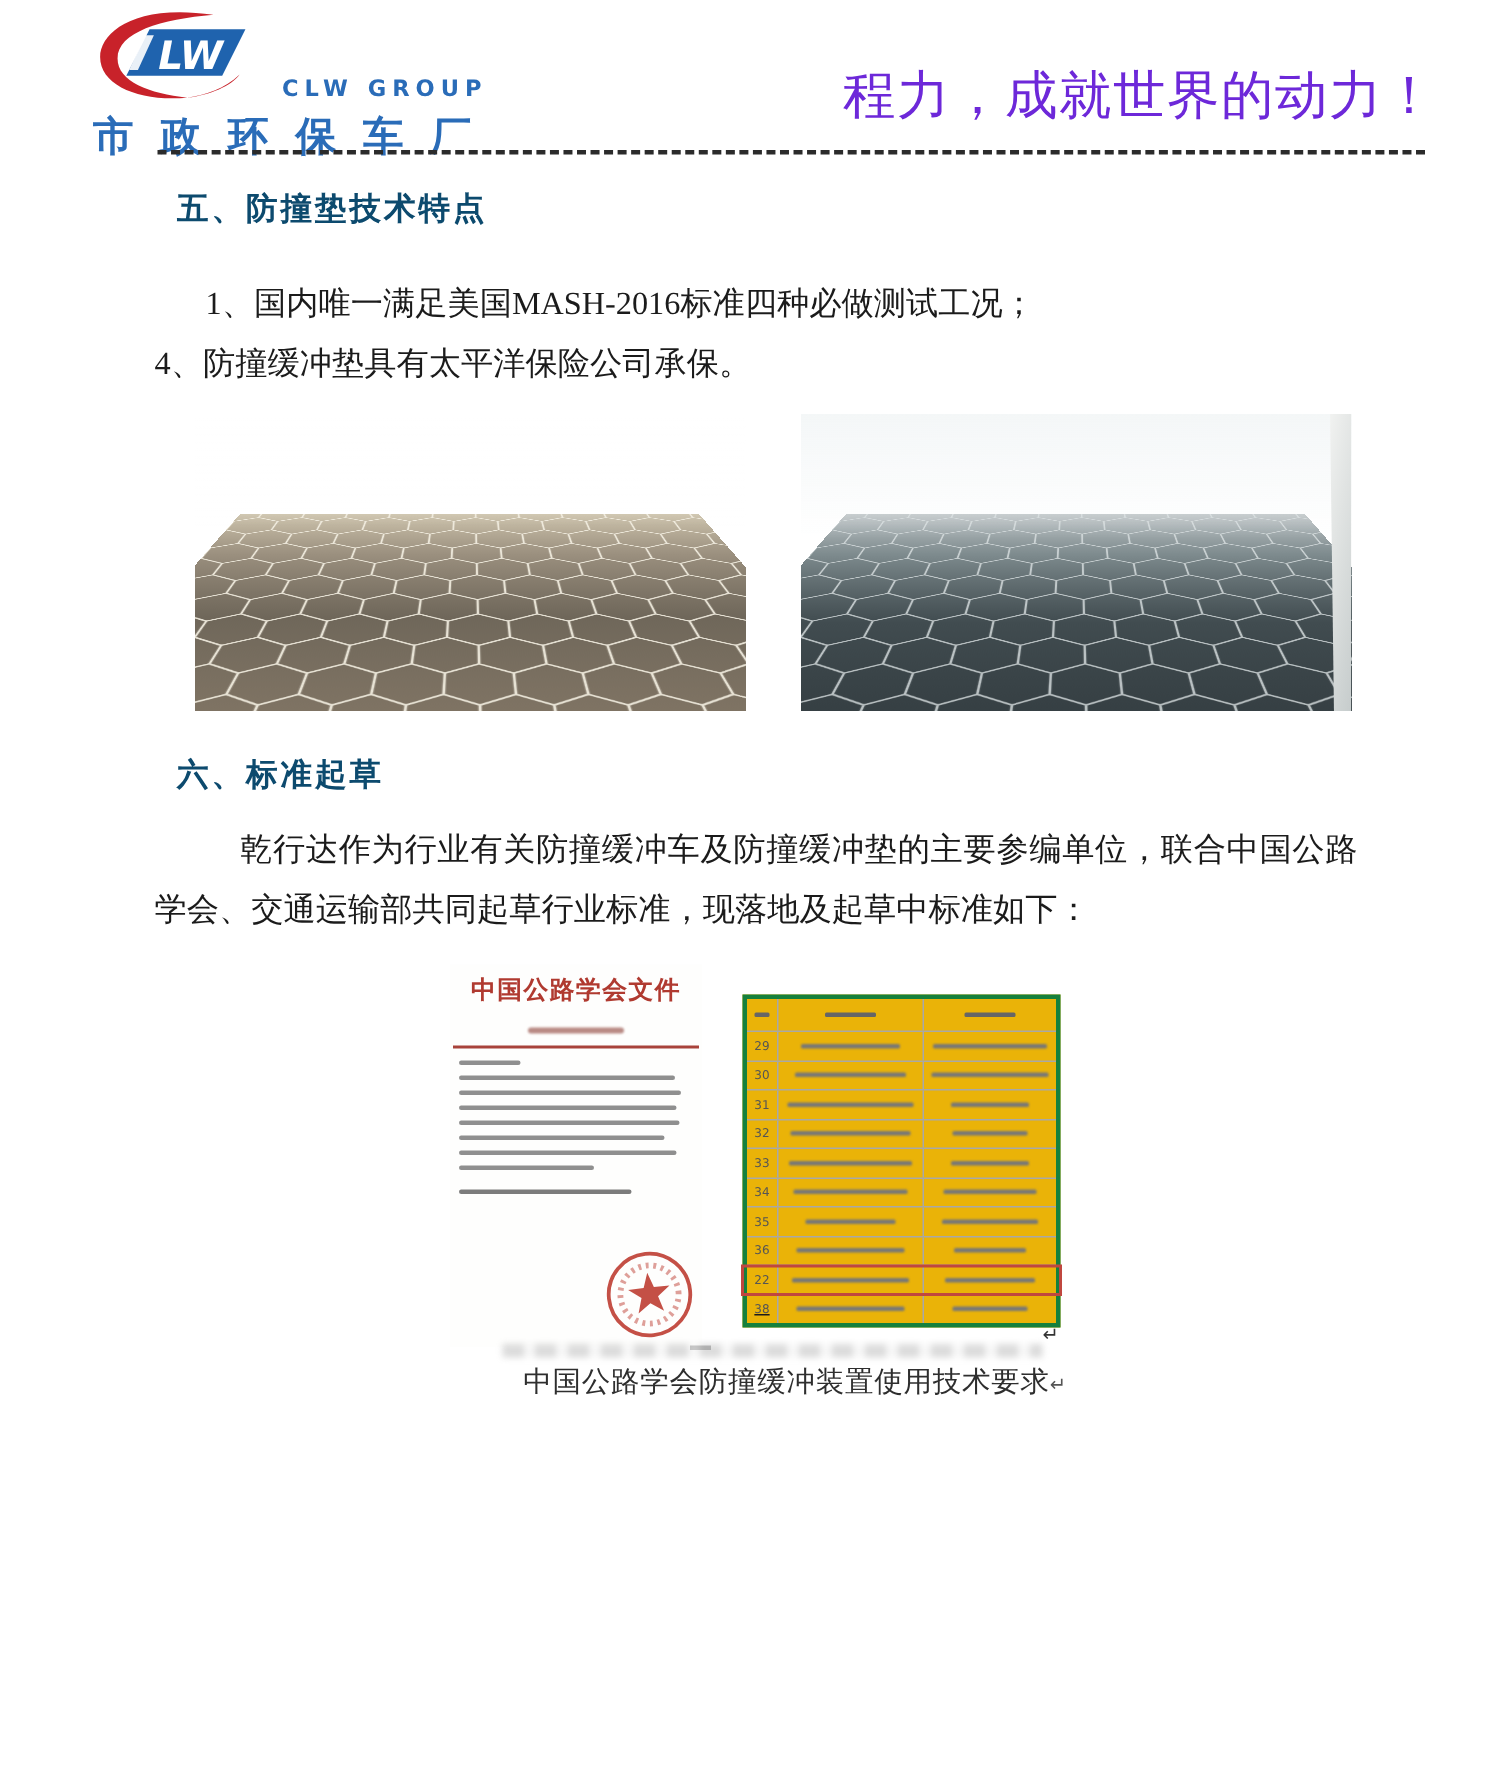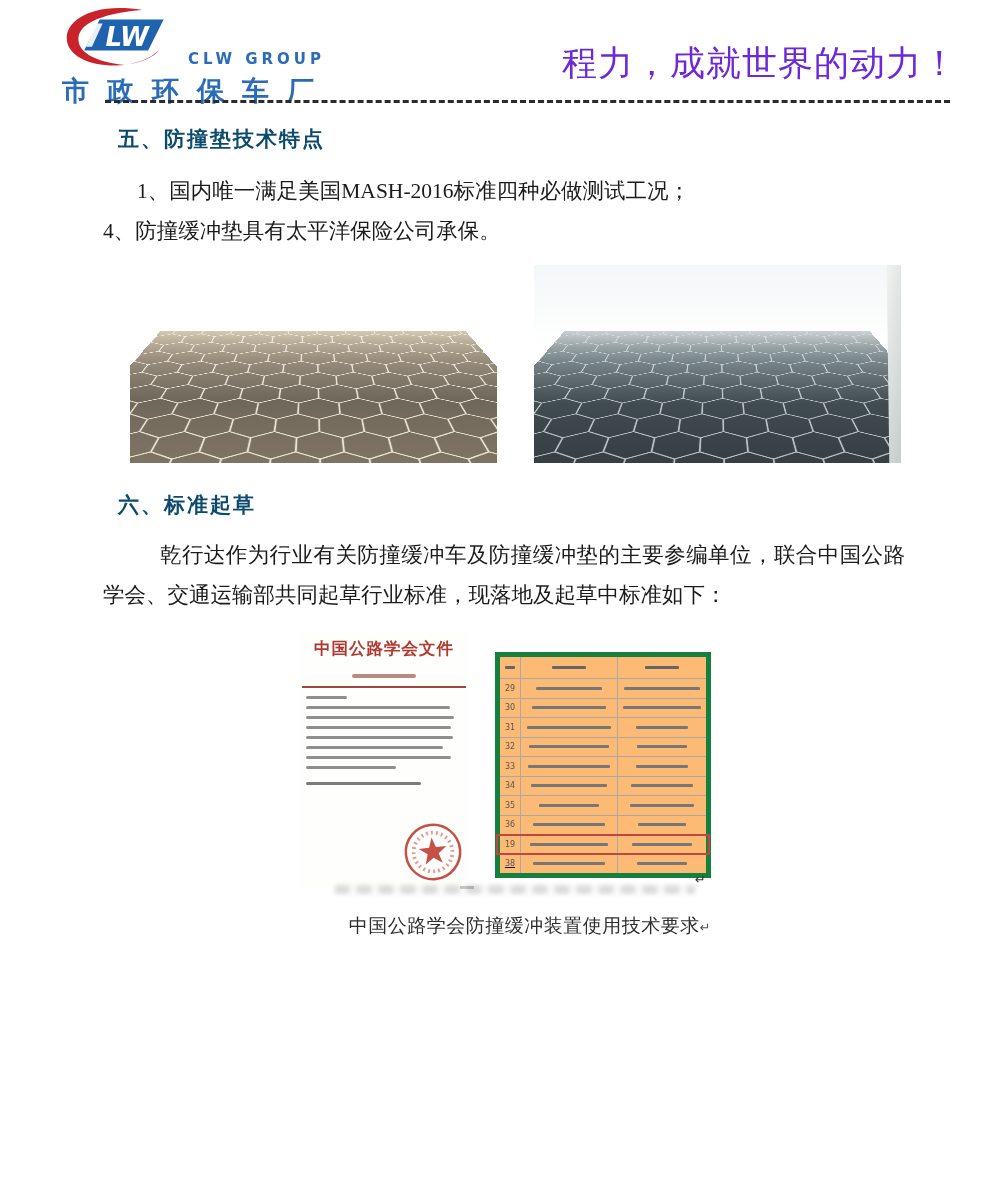--- a/index.html
+++ b/index.html
@@ -24,21 +24,21 @@
   .divider{position:absolute;left:105px;bottom:0;width:845px;border-bottom:3px dashed #2b2b2b;}
   
   .sec-title{font-family:Liberation Serif, serif;font-weight:800;color:#0c4a6e;
     font-size:21px;letter-spacing:2px;margin:0 0 0 118px;}
   #sec5-title{margin-top:22px;}
   #sec6-title{margin-top:28px;}
   .body-block{width:802px;margin-left:103px;font-size:21.5px;line-height:40px;}
   .body-block p{margin:0;}
   .p-indent{text-indent:34px;text-align:justify;}
   .p-shift{margin-left:31px;text-align:justify;}
-  #sec5-body{margin-top:18px;}
+  #sec5-body{margin-top:29px;}
   #sec6-paragraph{margin-top:16px;text-indent:57px;text-align:justify;}
   
   .photos{display:flex;gap:37px;margin:14px 0 0 130px;}
   .photo{width:367px;height:198px;overflow:hidden;position:relative;}
   .tilt{position:absolute;left:-117px;bottom:-36px;width:600px;height:560px;
     transform-origin:50% 100%;transform:perspective(470px) rotateX(54deg);}
   .hexbg{position:absolute;inset:0;}
   .hexbg-1{background:linear-gradient(180deg,#cfc5ae 0%,#9a8f7e 28%,#6f675a 58%,#857867 100%);}
   .hexbg-2{background:linear-gradient(180deg,#c2c8ca 0%,#7d8a8d 28%,#414c50 60%,#313a3e 100%);}
   .tilt svg{position:absolute;inset:0;}
@@ -58,37 +58,37 @@
   .letter-num{width:64px;height:4px;background:#b98a84;margin:14px auto 0;filter:blur(.6px);border-radius:2px;}
   .letter-rule{border-top:2px solid #a8433b;margin:8px 2px 0;}
   .notice-title{font-weight:bold;font-size:9.5px;line-height:13px;text-align:center;
     margin-top:7px;color:#222;filter:blur(.3px);}
   .letter-body{margin:8px 6px 0;}
   .bbar{height:3px;background:#8f8f8f;border-radius:2px;margin:7px 0;filter:blur(.5px);}
   .bbar.attach{margin-top:13px;background:#7c7c7c;}
   .seal{position:absolute;right:2px;bottom:2px;width:66px;height:66px;transform:rotate(-6deg);opacity:.92;}
   .pagemark{position:absolute;right:-6px;bottom:-2px;width:14px;height:3px;background:#b9b9b9;filter:blur(.5px);}
   
-  .doc-table{position:absolute;left:495px;top:23px;width:206px;border:5px solid #15803d;background:#fdba74;}
+  .doc-table{position:absolute;left:495px;top:23px;width:206px;border:3px solid #15803d;background:#eab308;}
   .trow{display:flex;height:18.5px;border-bottom:1px solid #a8a8a8;position:relative;}
   .trow:last-child{border-bottom:none;text-decoration:underline;}
   .trow.head{height:21px;}
   .tcell{display:flex;align-items:center;justify-content:center;border-right:1px solid #a8a8a8;}
   .tcell:last-child{border-right:none;}
   .c-num{width:20px;font-size:8px;color:#555;font-family:"DejaVu Sans",sans-serif;filter:blur(.4px);}
   .c-name{width:96px;}
   .c-unit{flex:1;}
   .tbar{height:3px;background:#777;border-radius:1px;filter:blur(.6px);}
   .hbar{height:3px;background:#666;border-radius:1px;filter:blur(.5px);}
   .trow.hl::after{content:"";position:absolute;inset:-1px -4px;border:2px solid #c0473f;pointer-events:none;}
   .return-mark{position:absolute;left:695px;top:243px;font-size:13px;color:#333;
     font-family:"DejaVu Sans",sans-serif;}
   .ghost{position:absolute;left:335px;top:256px;width:360px;height:9px;opacity:.35;filter:blur(2px);
     background:repeating-linear-gradient(90deg,#9a9a9a 0 14px,#e8e8e8 14px 22px);}
-  .caption{position:absolute;left:320px;top:284px;width:420px;text-align:center;
+  .caption{position:absolute;left:320px;top:268px;width:420px;text-align:center;
     font-family:"DejaVu Sans","Liberation Sans",sans-serif;font-size:19px;color:#2e2e2e;
     letter-spacing:.5px;filter:blur(.3px);white-space:nowrap;}
   .caption .cret{font-size:13px;color:#555;}
 </style>
 </head>
 <body>
 
 <div class="header">
   <div class="logo-block">
     <div class="logo-row">
@@ -247,21 +247,21 @@
     <div class="trow">
       <div class="tcell c-num">36</div>
       <div class="tcell c-name">
           <div class="tbar" style="width:74%"></div>
         </div>
       <div class="tcell c-unit">
           <div class="tbar" style="width:54%"></div>
         </div>
     </div>
     <div class="trow hl">
-      <div class="tcell c-num">19</div>
+      <div class="tcell c-num">22</div>
       <div class="tcell c-name">
           <div class="tbar" style="width:82%"></div>
         </div>
       <div class="tcell c-unit">
           <div class="tbar" style="width:68%"></div>
         </div>
     </div>
     <div class="trow">
       <div class="tcell c-num">38</div>
       <div class="tcell c-name">

